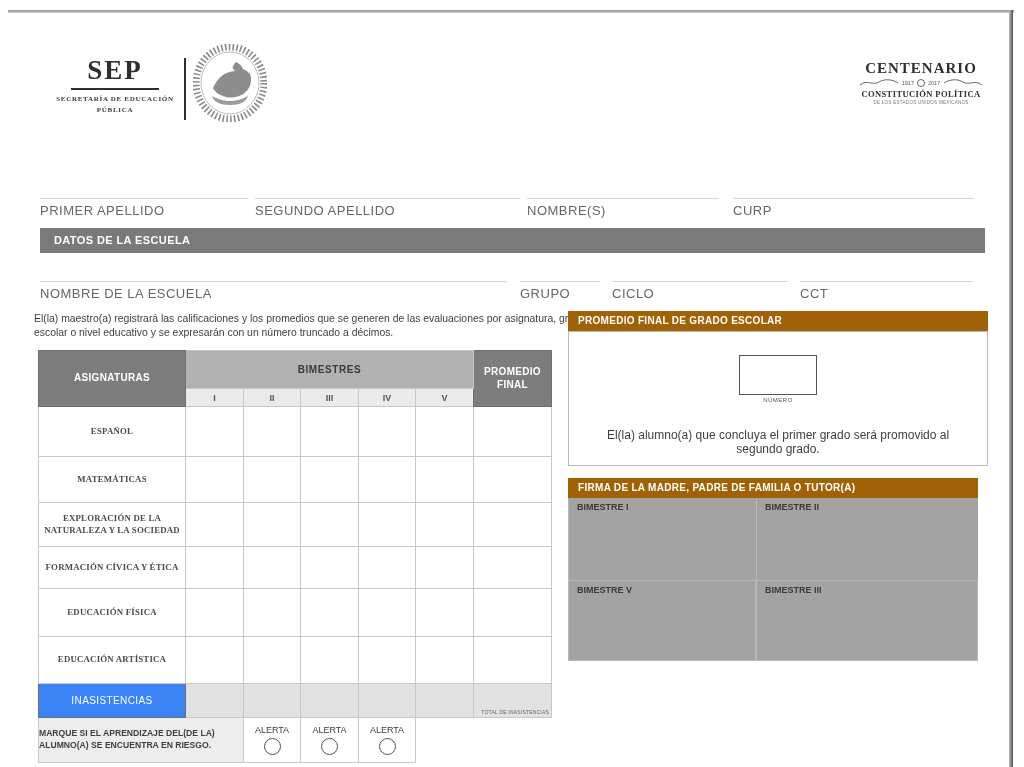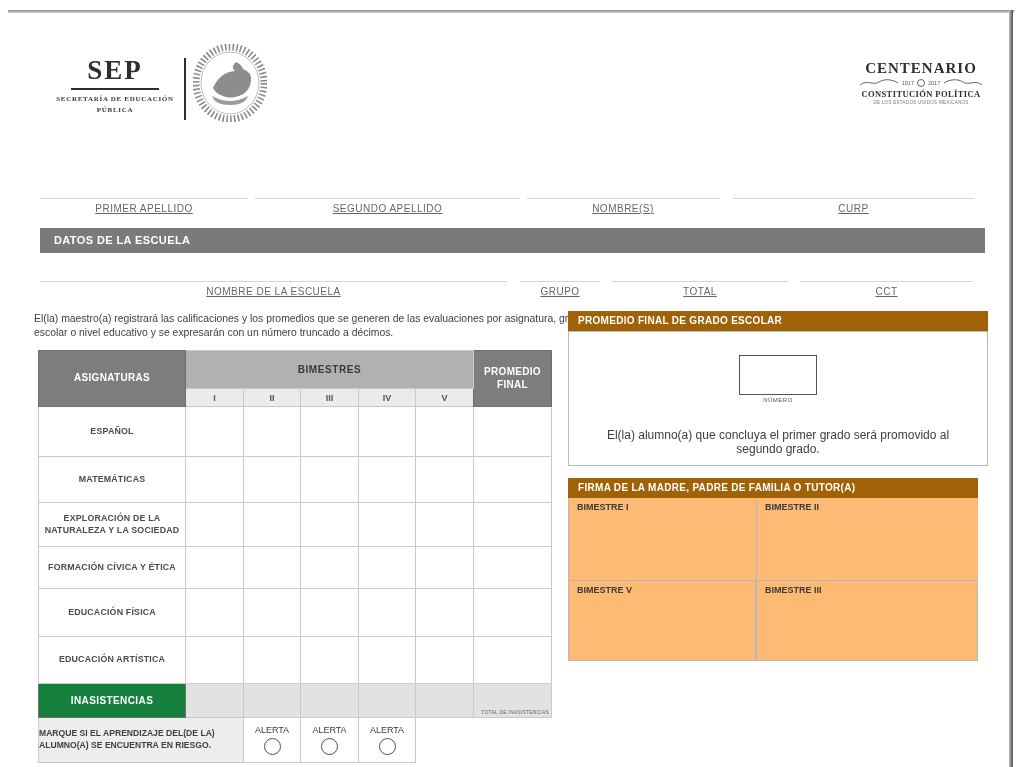--- a/index.html
+++ b/index.html
@@ -42,37 +42,37 @@
                color:#fff;font-weight:bold;font-size:11px;letter-spacing:.4px;
                line-height:25px;padding-left:14px;box-sizing:border-box;}
   #bar-alumno{top:151px;}
   #bar-escuela{top:228px;}
 
   
   .fields-row{position:absolute;left:40px;display:flex;}
   #fields-alumno{top:198px;}
   #fields-escuela{top:281px;}
   .field{border-top:1px solid #d5d5d5;}
-  .field-label{font-size:10px;color:#666;letter-spacing:.5px;text-align:center;padding-top:4px;text-decoration:underline;}
+  .field-label{font-size:13px;color:#666;letter-spacing:.5px;padding-top:4px;}
 
   
   .instructions{position:absolute;left:34px;top:312px;width:552px;
                 font-size:10.4px;line-height:1.32;color:#3e3e3e;}
 
   
   .grades-table{position:absolute;left:38px;top:350px;border-collapse:collapse;table-layout:fixed;border-radius:24px;}
   .grades-table td,.grades-table th{border:1px solid #c9c9c9;padding:0;box-sizing:border-box;}
   .hdr-dark{background:#7d7d7d;color:#fff;font-size:10px;font-weight:bold;
             border:1px solid #6f6f6f !important;letter-spacing:.3px;line-height:1.25;}
   .hdr-bim{background:#b1b1b1;color:#3a3a3a;font-size:10px;font-weight:bold;
            height:20px;letter-spacing:.6px;}
   .hdr-num{background:#ebebeb;color:#555;font-size:9px;font-weight:bold;height:18px;}
   .subject{font-size:8.8px;font-weight:bold;color:#4b4b4b;text-align:center;
-           padding:2px 14px;letter-spacing:.2px;line-height:1.35;}
-  .inas-head{background:#15803d;color:#fff;font-size:10px;font-weight:bold;
+           padding:2px 14px;letter-spacing:.2px;line-height:1.35;font-family:Liberation Serif, serif;}
+  .inas-head{background:#3b82f6;color:#fff;font-size:10px;font-weight:normal;
              border:1px solid #6f6f6f !important;text-align:center;letter-spacing:.4px;margin-left:42px;}
   .inas-cell{background:#e2e2e2;}
   .total-cell{position:relative;}
   .total-label{position:absolute;right:2px;bottom:2px;font-size:5px;color:#666;letter-spacing:.2px;}
   .risk-label{background:#ededed;font-size:8.6px;font-weight:bold;color:#3f3f3f;
               text-align:left;padding:4px 8px;line-height:1.35;}
   .alerta-cell{text-align:center;font-size:9px;font-weight:normal;color:#3c3c3c;vertical-align:middle;}
   .alerta-circle{width:15px;height:15px;border:1.5px solid #4f4f4f;border-radius:50%;margin:3px auto 0;}
   .empty-cell{border:none !important;background:transparent;}
 
@@ -84,21 +84,21 @@
             border:1px solid #b8b8b8;box-sizing:border-box;text-align:center;}
   .numero-rect{width:76px;height:38px;border:1px solid #555;margin:23px auto 0;background:#fff;}
   .numero-label{font-size:6px;color:#555;margin-top:2px;letter-spacing:.5px;}
   .prom-note{font-size:12px;color:#3e3e3e;margin-top:25px;padding:0 18px;}
 
   #firma-bar{left:568px;top:478px;width:410px;}
   .firma-grid{position:absolute;left:568px;top:498px;display:grid;
               grid-template-columns:188px 222px;grid-template-rows:83px 80px 84px;}
   .firma-cell{border-left:1px solid #b8b8b8;border-bottom:1px solid #b8b8b8;
               padding:4px 0 0 8px;font-size:9px;font-weight:bold;color:#3a3a3a;
-              background:#fdba74;box-sizing:border-box;}
+              background:#a3a3a3;box-sizing:border-box;}
   .firma-cell.rt{border-right:1px solid #b8b8b8;}
   .firma-none{border:none;background:transparent;}
 </style>
 </head>
 <body>
 
 <div id="page">
 
   <div class="frame-top"></div>
   <div class="frame-right"></div>
@@ -151,21 +151,21 @@
 
   <div class="section-bar" id="bar-escuela">DATOS DE LA ESCUELA</div>
   <div class="fields-row" id="fields-escuela">
     <div class="field" style="width:467px">
       <div class="field-label">NOMBRE DE LA ESCUELA</div>
     </div>
     <div class="field" style="width:80px;margin-left:13px">
       <div class="field-label">GRUPO</div>
     </div>
     <div class="field" style="width:176px;margin-left:12px">
-      <div class="field-label">TOTAL</div>
+      <div class="field-label">CICLO</div>
     </div>
     <div class="field" style="width:173px;margin-left:12px">
       <div class="field-label">CCT</div>
     </div>
   </div>
 
   <div class="instructions">El(la) maestro(a) registrará las calificaciones y los promedios que se generen de las evaluaciones por asignatura, grado escolar o nivel educativo y se expresarán con un número truncado a décimos.</div>
 
   <table class="grades-table">
     <colgroup>

